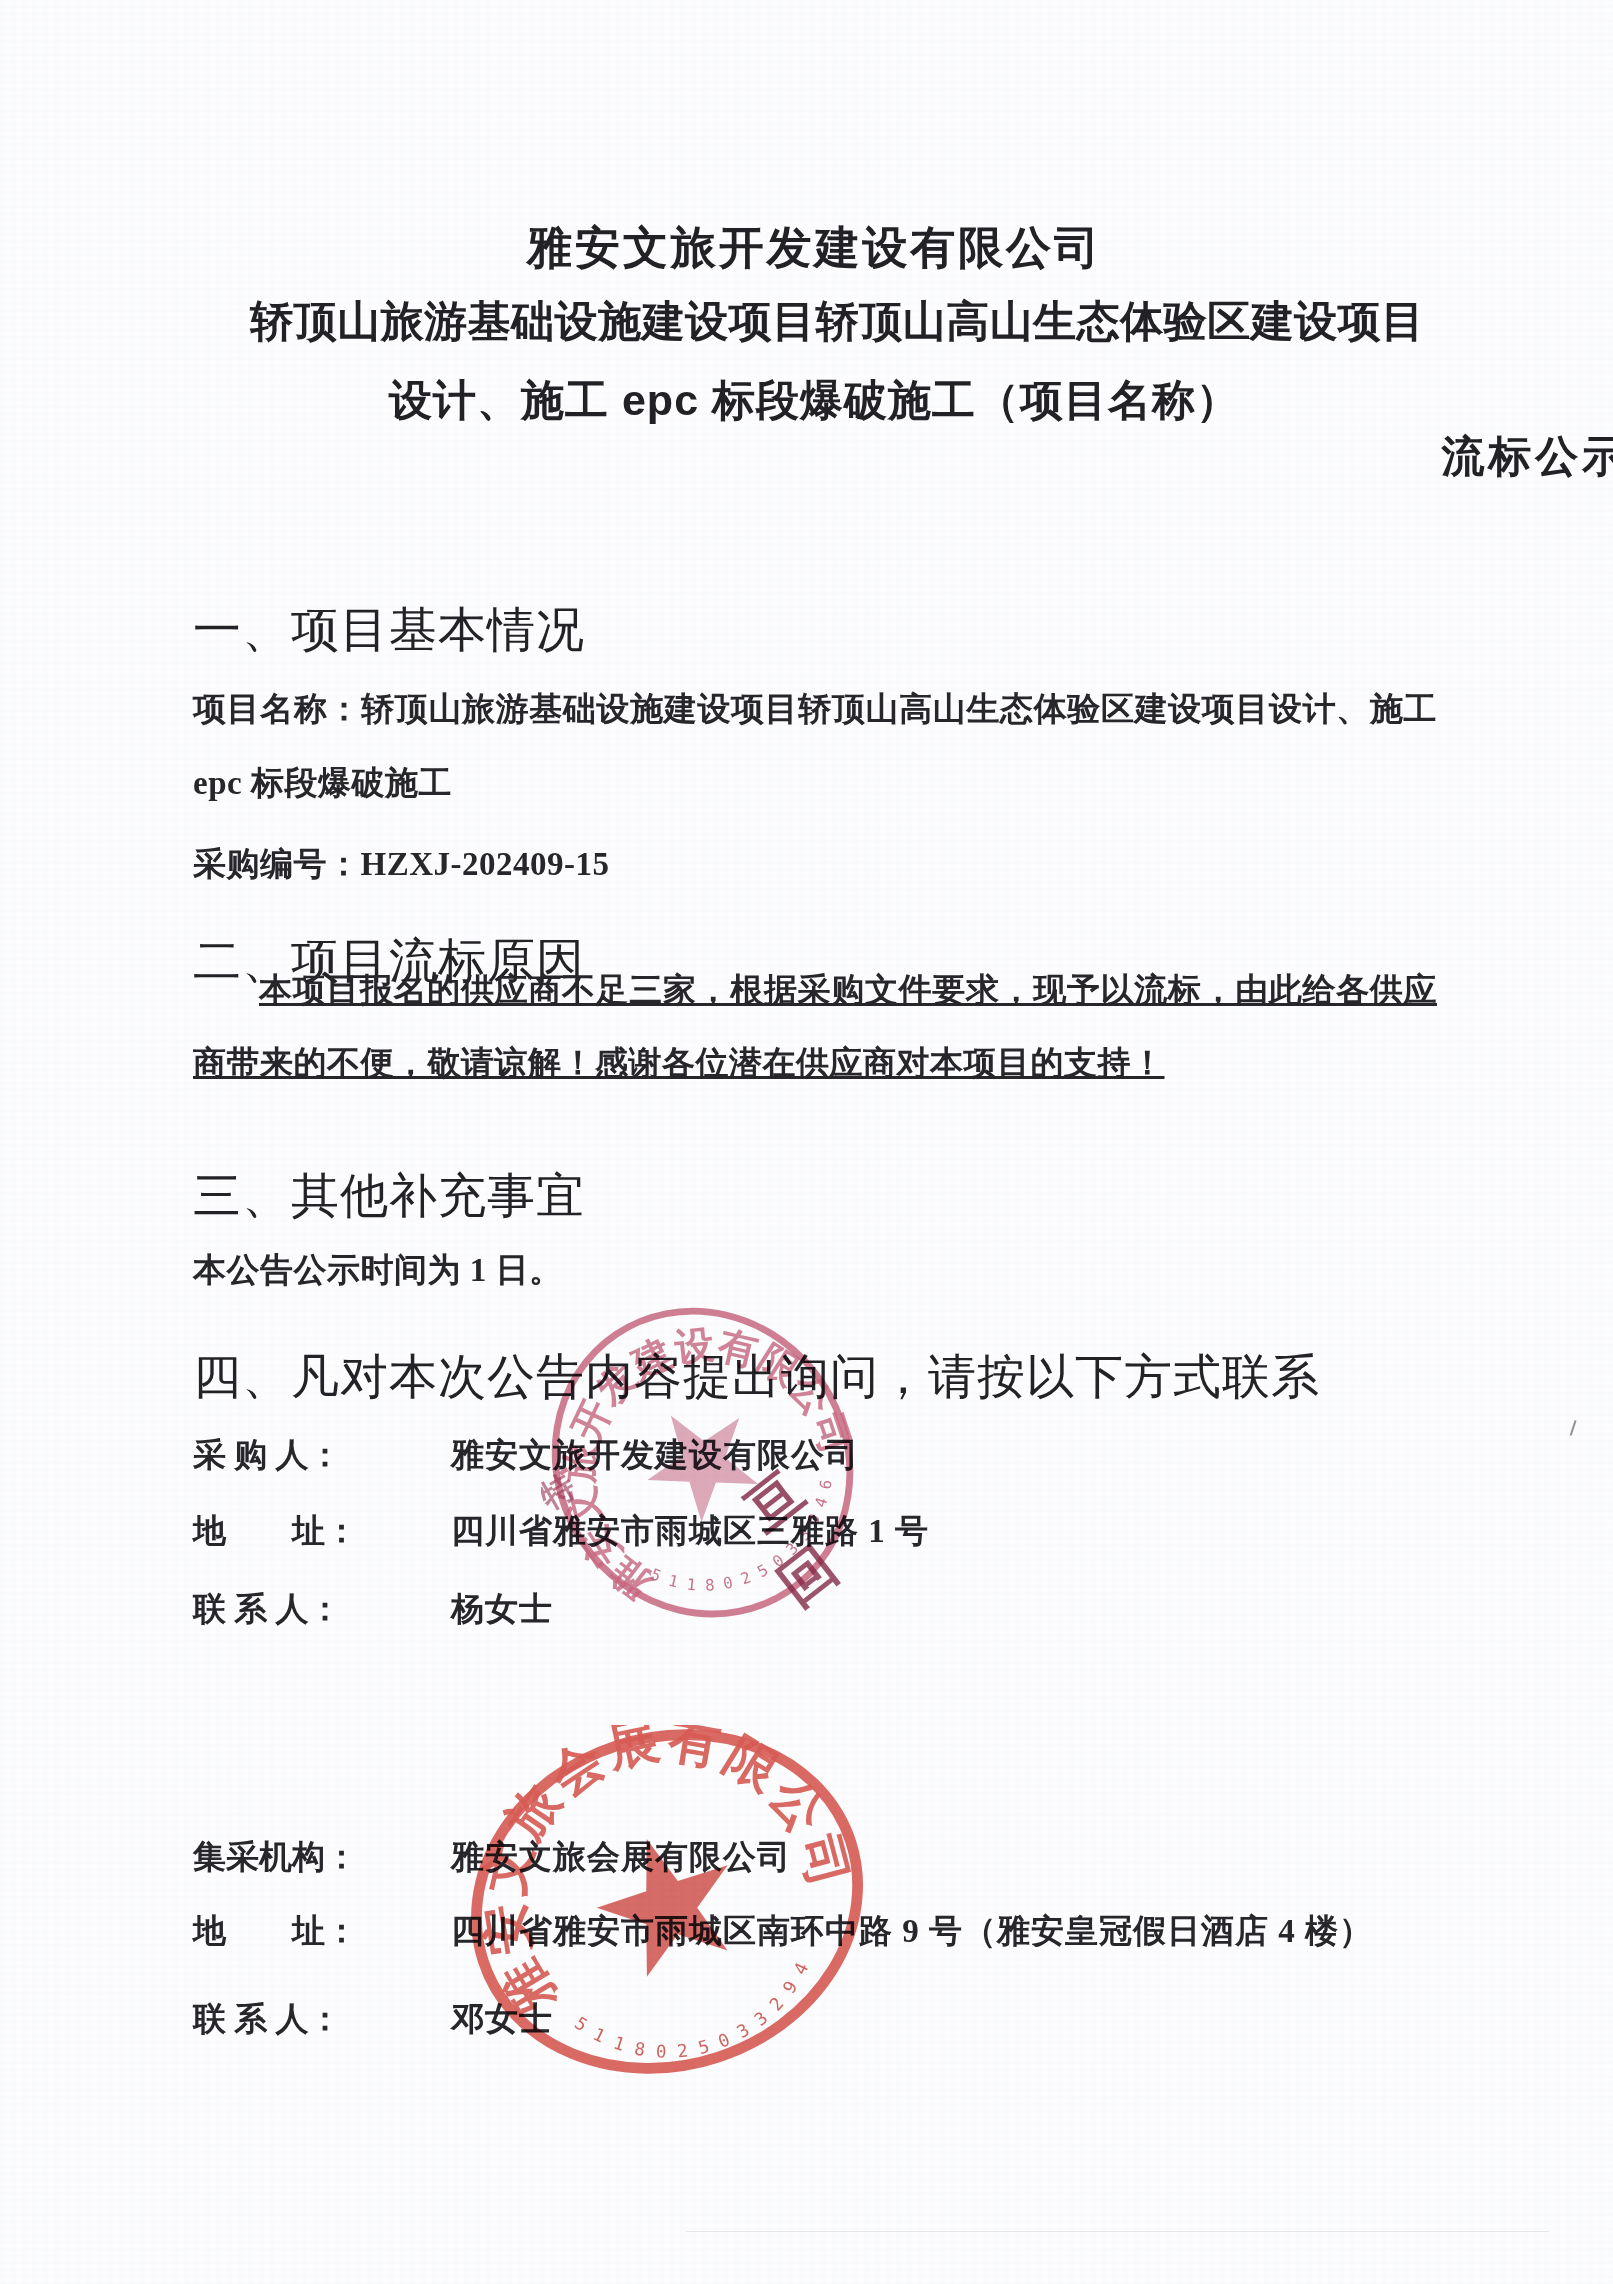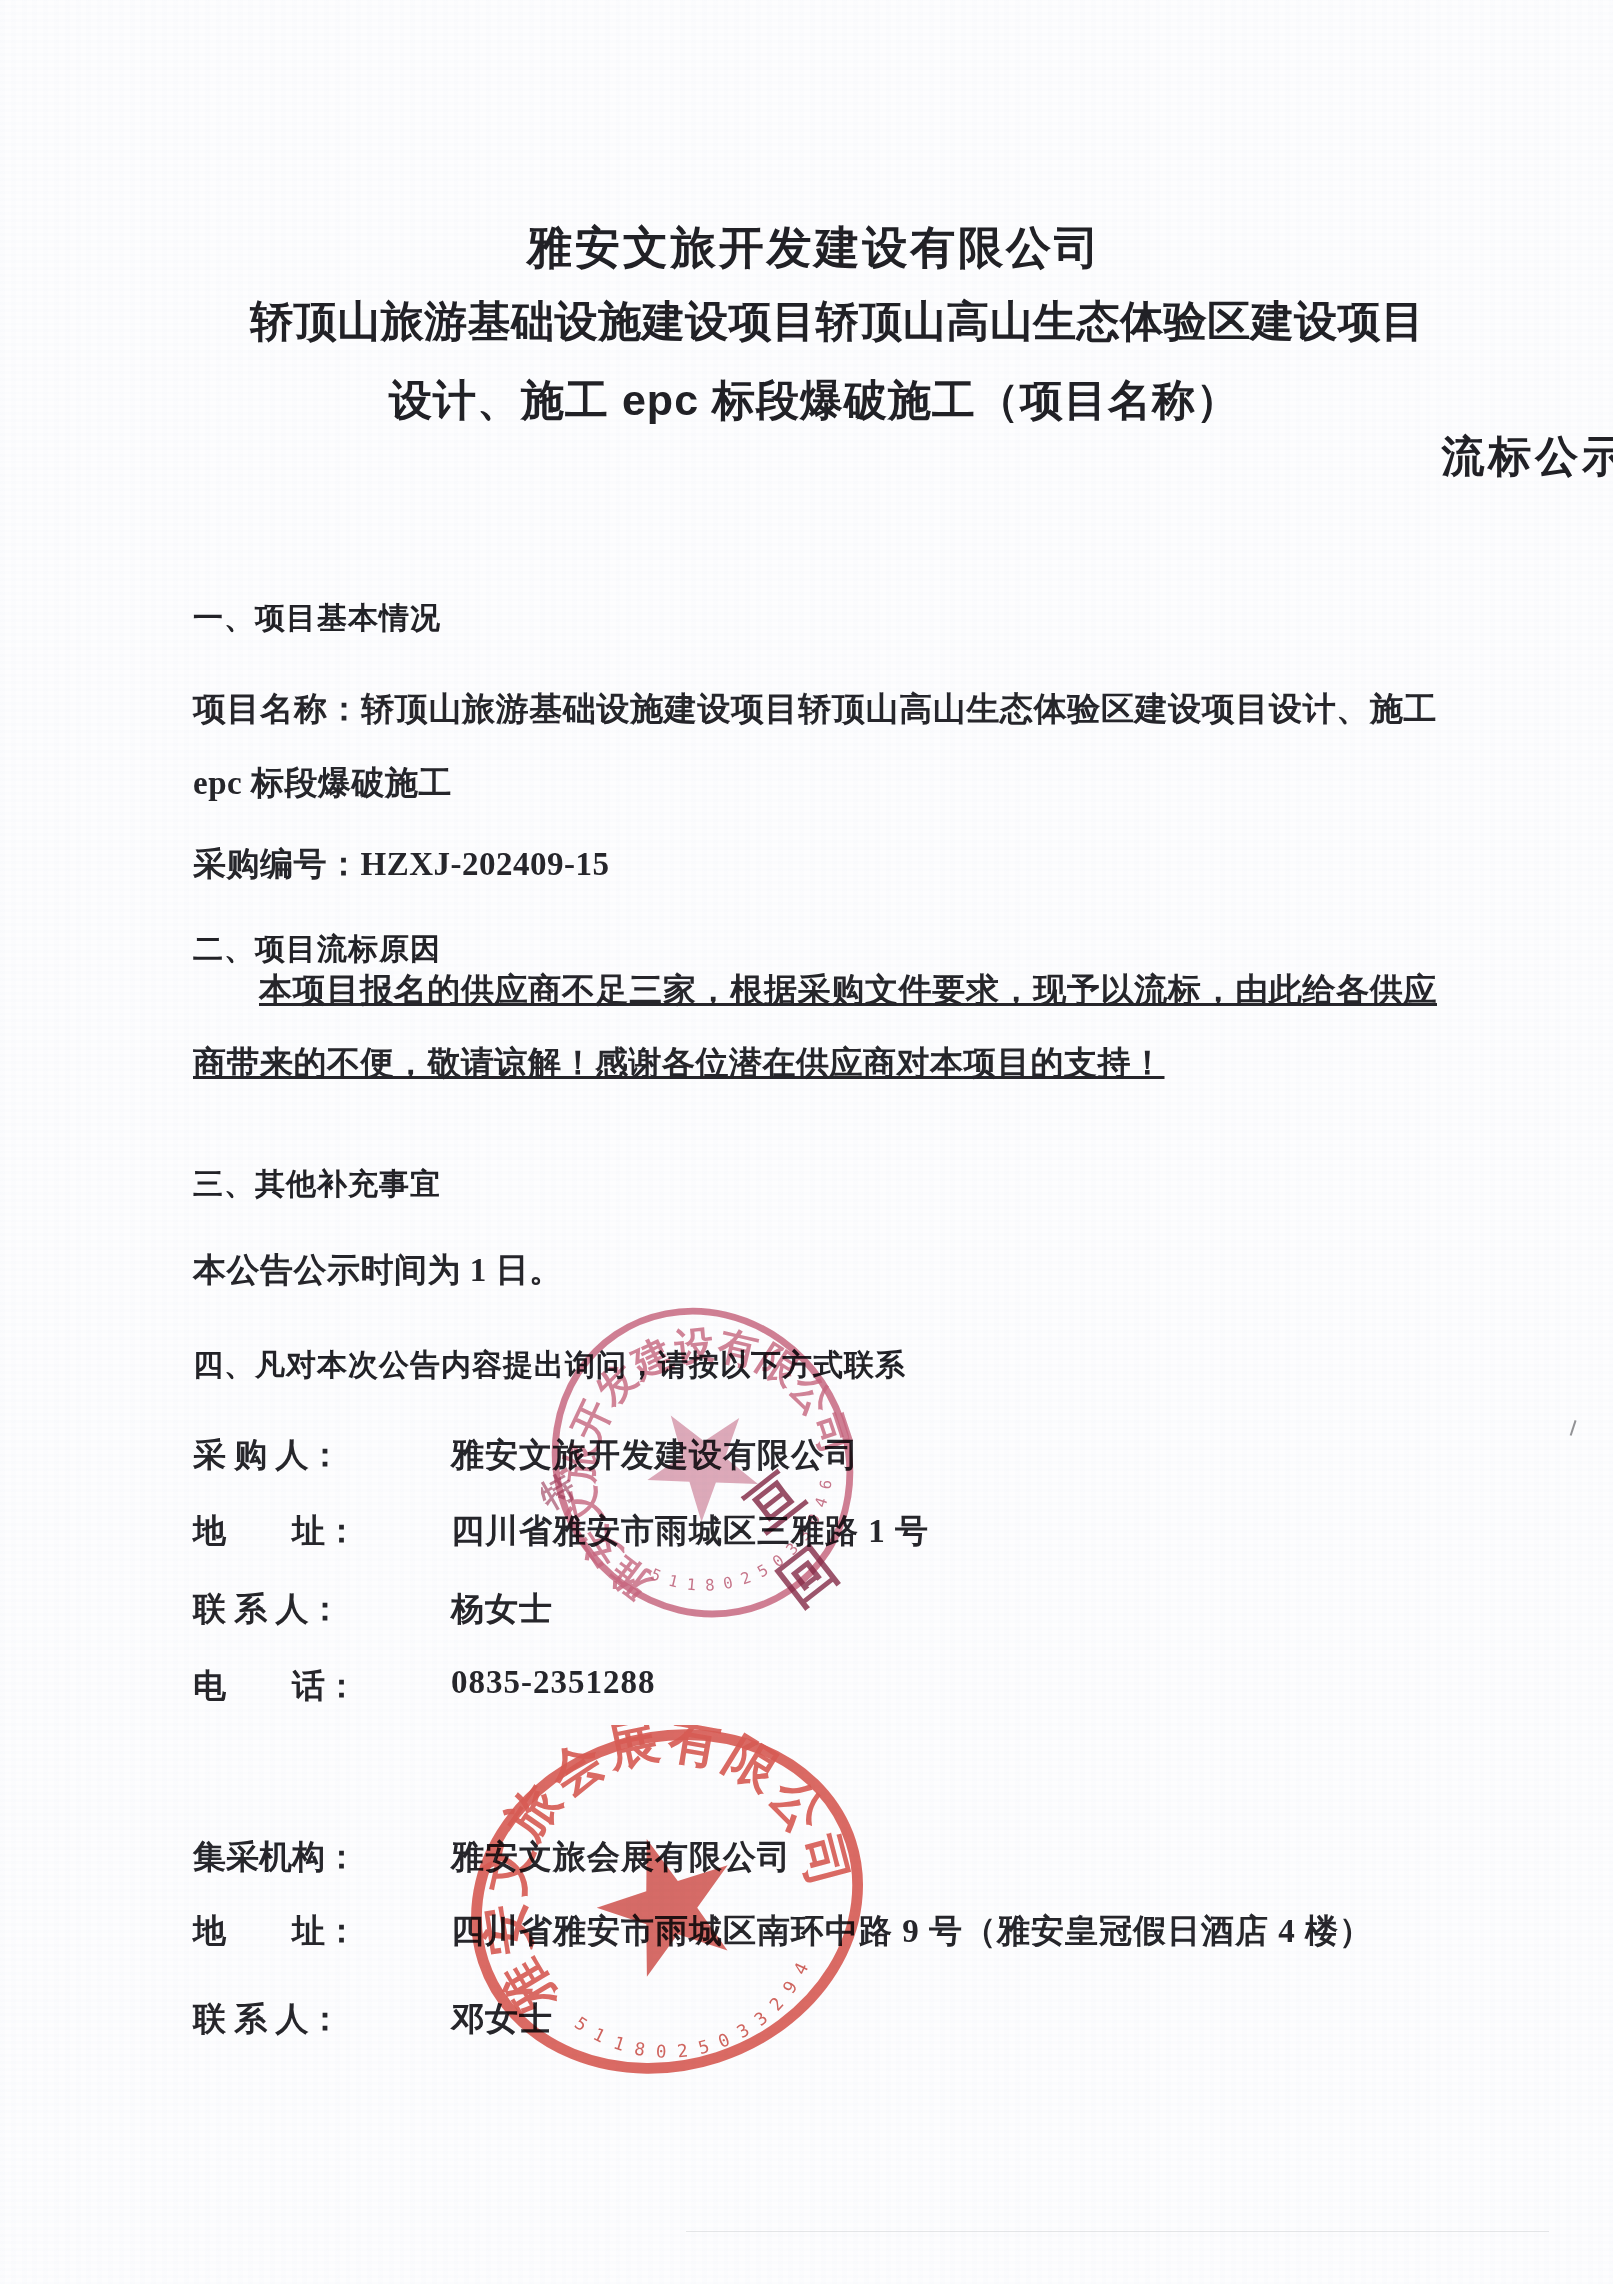--- a/index.html
+++ b/index.html
@@ -27,21 +27,21 @@
     font-family:"Liberation Sans", sans-serif;
     font-weight:700;color:#212126;
   }
   .t1{top:218px;font-size:45px;letter-spacing:2.9px;}
   .t2{top:293px;font-size:43px;letter-spacing:0.5px;margin-left:46px;}
   .t3{top:372px;font-size:43px;letter-spacing:1px;}
   .t4{top:428px;font-size:43px;letter-spacing:3.9px;text-align:right;}
   .heading{
     left:193px;
     font-family:"Liberation Sans", sans-serif;
-    font-weight:700;font-size:30px;color:#222227;
+    font-weight:400;font-size:48px;color:#222227;
     letter-spacing:1px;
   }
   .h1{top:598px;}
   .h2{top:929px;}
   .h3{top:1164px;}
   .h4{top:1345px;}
   .bodytext{
     left:193px;right:192px;
     font-size:33px;font-weight:600;
     letter-spacing:0.5px;
@@ -103,24 +103,20 @@
       <span class="value">雅安文旅开发建设有限公司</span>
     </div>
     <div class="row">
       <span class="label">地　　址：</span>
       <span class="value">四川省雅安市雨城区三雅路 1 号</span>
     </div>
     <div class="row">
       <span class="label">联 系 人：</span>
       <span class="value">杨女士</span>
     </div>
-    <div class="row">
-      <span class="label">电　　话：</span>
-      <span class="value">0835-2351288</span>
-    </div>
   </div>
 
   <div class="abs contacts c2" style="position:absolute;height:225px;">
     <div class="row">
       <span class="label">集采机构：</span>
       <span class="value">雅安文旅会展有限公司</span>
     </div>
     <div class="row">
       <span class="label">地　　址：</span>
       <span class="value">四川省雅安市雨城区南环中路 9 号（雅安皇冠假日酒店 4 楼）</span>

